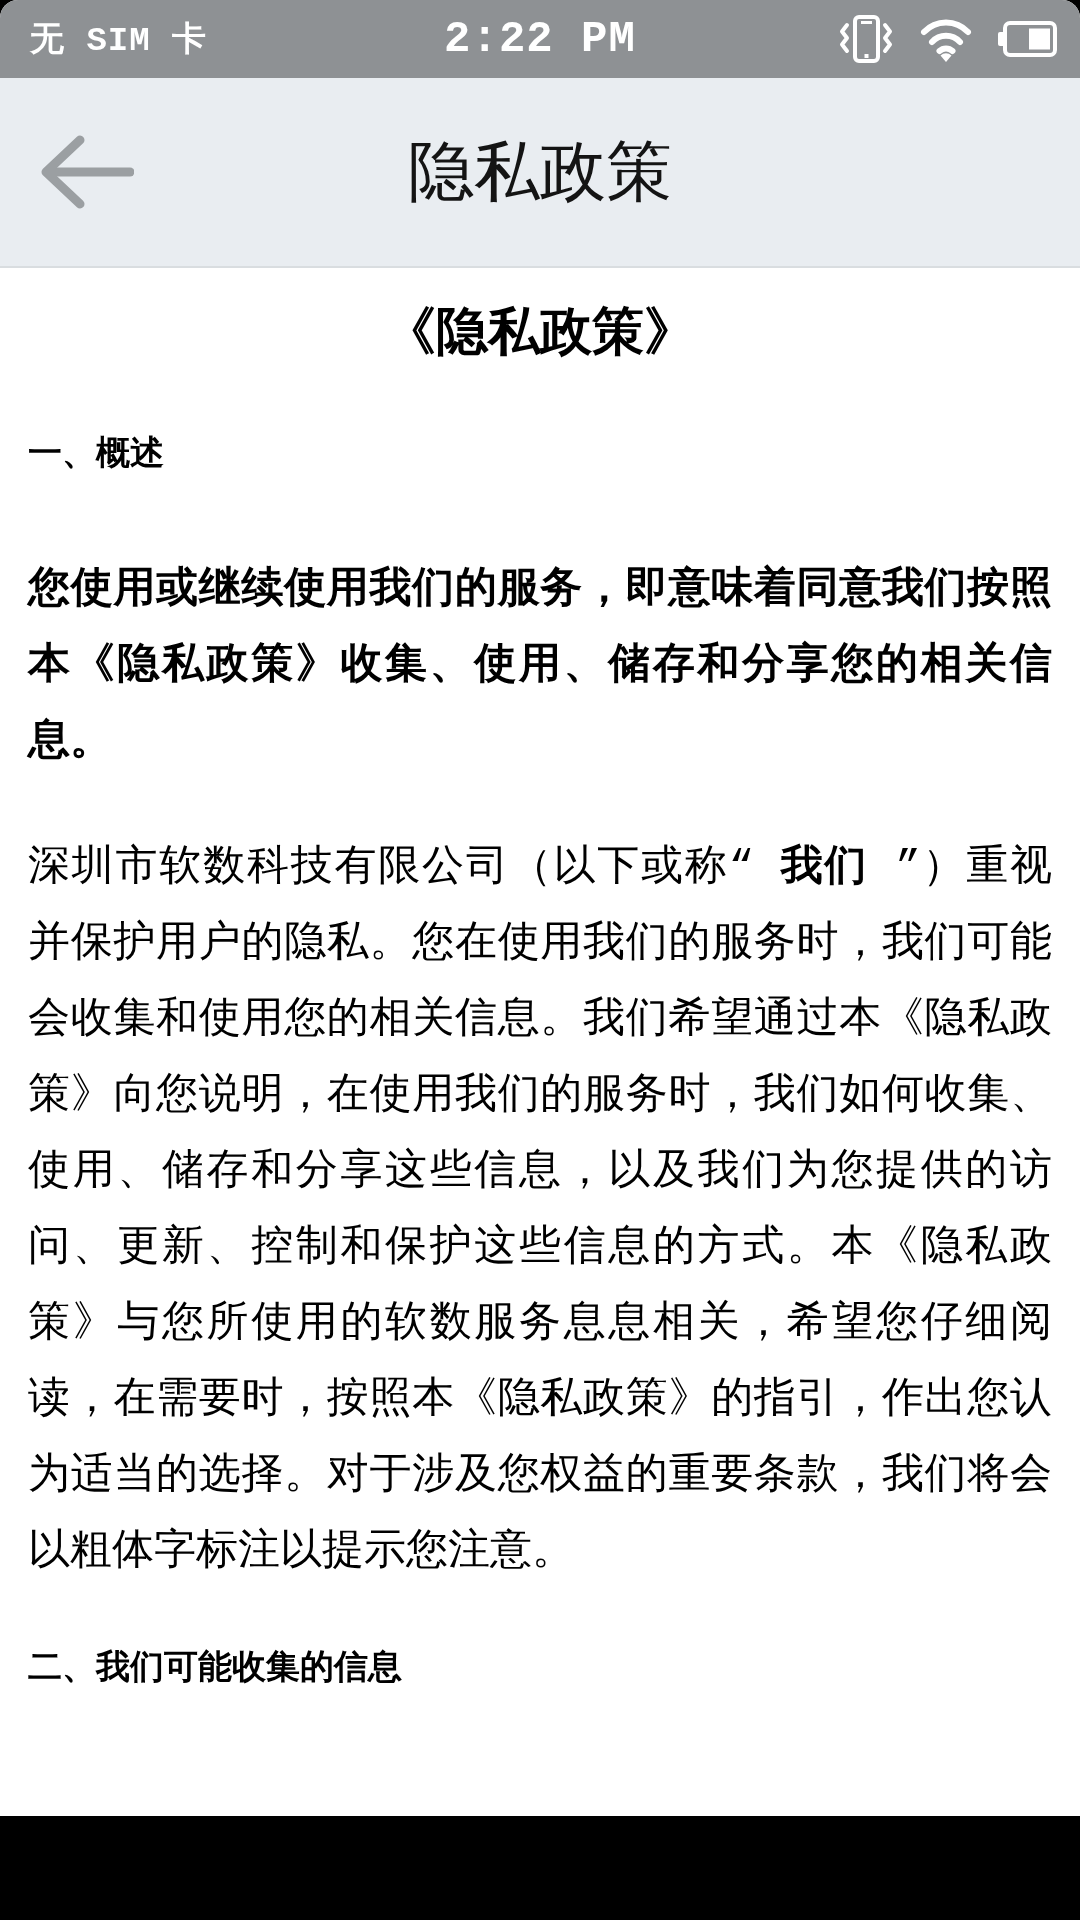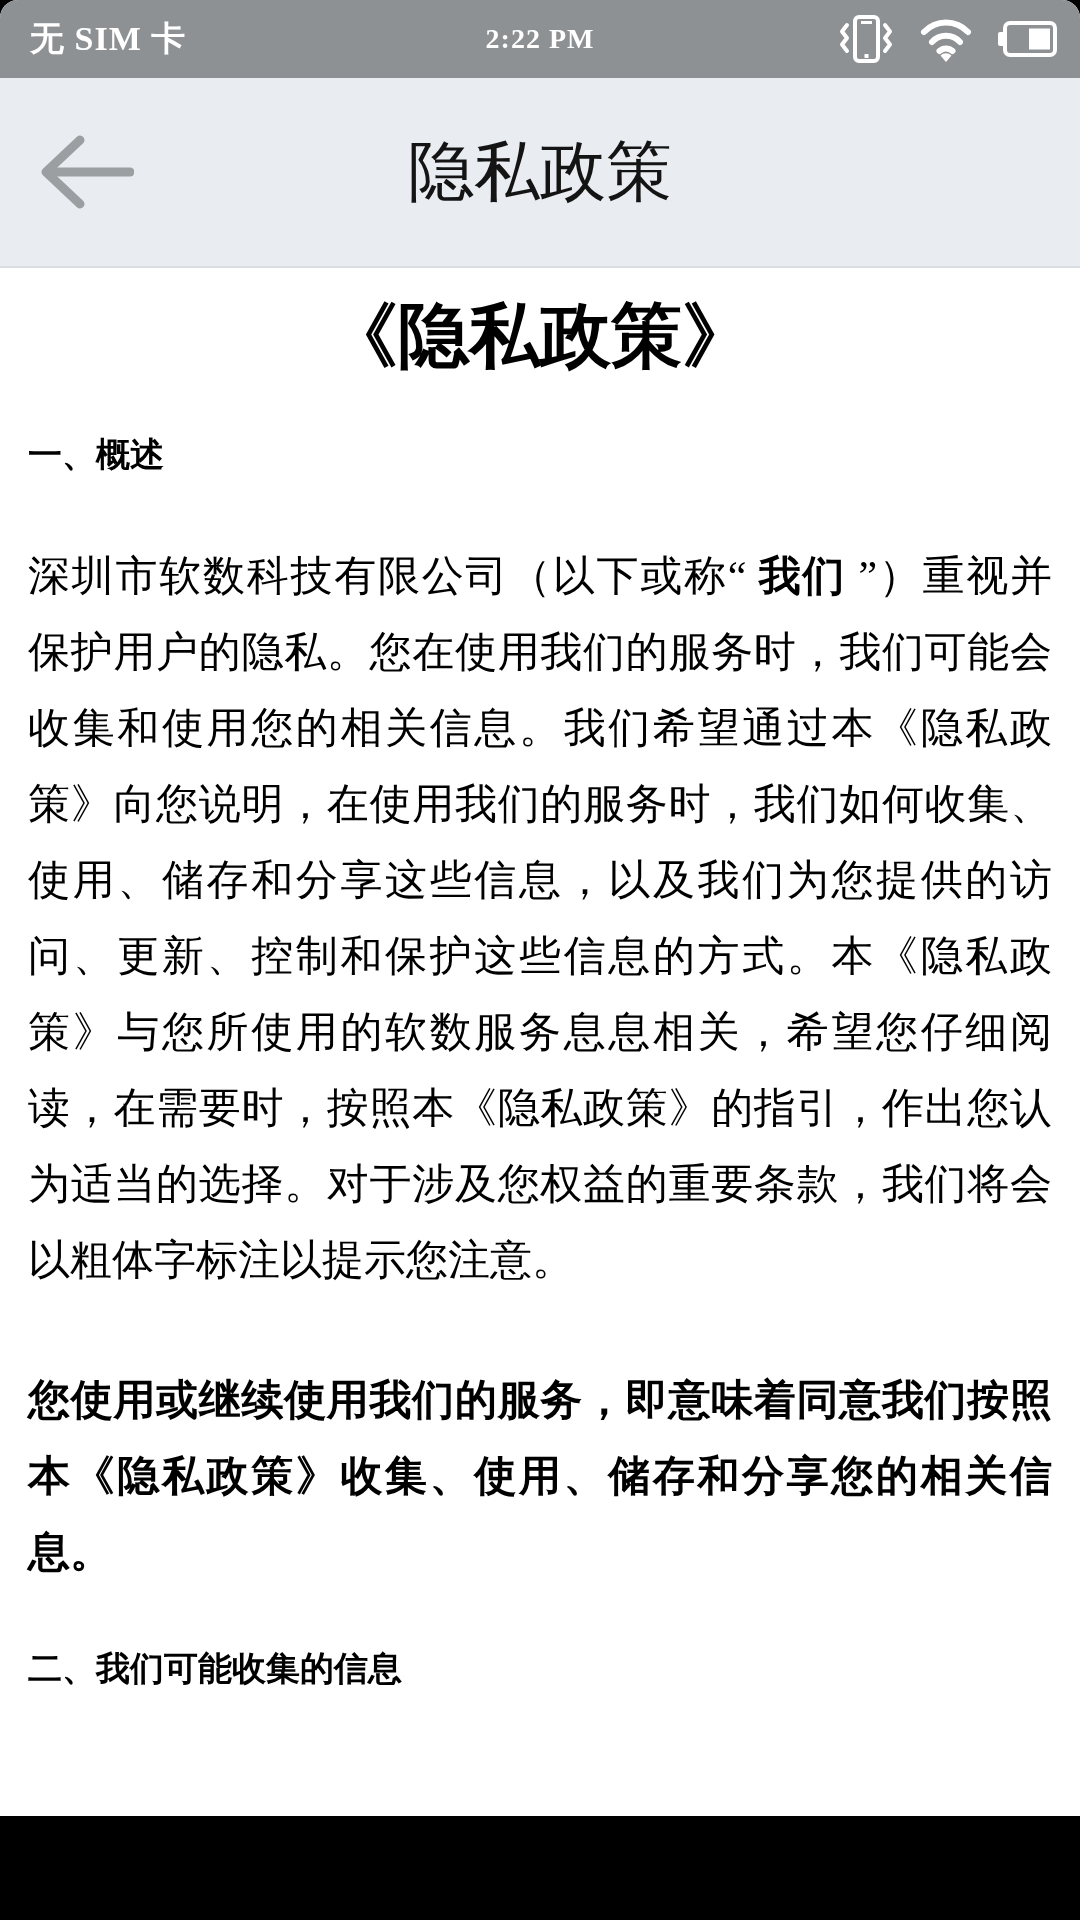--- a/index.html
+++ b/index.html
@@ -1,29 +1,29 @@
 <!DOCTYPE html>
 <html><head>
 <meta charset="utf-8">
 <style>
   html,body{margin:0;padding:0;background:#000;}
   .screen{
     position:relative;width:1080px;height:1816px;background:#fff;
-    font-family:Liberation Serif, serif;
+    font-family:Liberation Mono, monospace;
     overflow:hidden;border-radius:18px 18px 0 0;
   }
   
   .status-bar{
     height:78px;background:#8E9194;color:#fff;
     display:flex;align-items:center;position:relative;
   }
   .carrier{font-size:34px;font-weight:700;margin-left:30px;letter-spacing:1px;}
   .clock{
     position:absolute;left:50%;transform:translateX(-50%);
-    font-size:28px;font-weight:700;letter-spacing:1px;
+    font-size:44px;font-weight:700;letter-spacing:1px;
   }
   .status-icons{position:absolute;right:22px;display:flex;align-items:center;gap:22px;}
   .status-icons svg{display:block;}
   
   .app-bar{
     height:188px;background:#E9EDF1;border-bottom:2px solid #D9DDE0;
     display:flex;align-items:center;position:relative;
   }
   .back-btn{
     background:none;border:none;padding:0;margin:0 0 0 34px;
@@ -32,21 +32,21 @@
   .app-title{
     position:absolute;left:50%;transform:translateX(-50%);
     margin:0;font-size:66px;font-weight:400;color:#141414;white-space:nowrap;
   }
   
   .content{
     background:#fff;color:#000;padding:0 28px 40px 28px;
     height:1652px;overflow:hidden;box-sizing:border-box;
   }
   .doc-title{
-    margin:28px 0 0;font-size:71px;font-weight:700;text-align:center;
+    margin:28px 0 0;font-size:52px;font-weight:700;text-align:center;
     line-height:80px;color:#000;
   }
   .section-heading{
     margin:46px 0 0;font-size:34px;font-weight:700;line-height:66px;color:#000;
   }
   .para{
     margin:50px 0 0;font-size:42px;line-height:76px;color:#000;
     text-align:justify;text-justify:inter-ideograph;
   }
   .para-bold{font-weight:700;margin-top:64px;}
@@ -90,21 +90,21 @@
       </svg>
     </button>
     <h1 class="app-title">隐私政策</h1>
   </div>
 
   <div class="content">
     <h2 class="doc-title">《隐私政策》</h2>
 
     <h3 class="section-heading">一、概述</h3>
 
+    <p class="para para-bold">您使用或继续使用我们的服务，即意味着同意我们按照本《隐私政策》收集、使用、储存和分享您的相关信息。</p>
+
     <p class="para"><span>深圳市软数科技有限公司（以下或称“ </span><span class="inline-bold">我们</span><span> ”）重视并保护用户的隐私。您在使用我们的服务时，我们可能会收集和使用您的相关信息。我们希望通过本《隐私政策》向您说明，在使用我们的服务时，我们如何收集、使用、储存和分享这些信息，以及我们为您提供的访问、更新、控制和保护这些信息的方式。本《隐私政策》与您所使用的软数服务息息相关，希望您仔细阅读，在需要时，按照本《隐私政策》的指引，作出您认为适当的选择。对于涉及您权益的重要条款，我们将会以粗体字标注以提示您注意。</span></p>
-
-    <p class="para para-bold">您使用或继续使用我们的服务，即意味着同意我们按照本《隐私政策》收集、使用、储存和分享您的相关信息。</p>
 
     <h3 class="section-heading">二、我们可能收集的信息</h3>
 
   </div>
 
 </div>
 
 </body></html>

